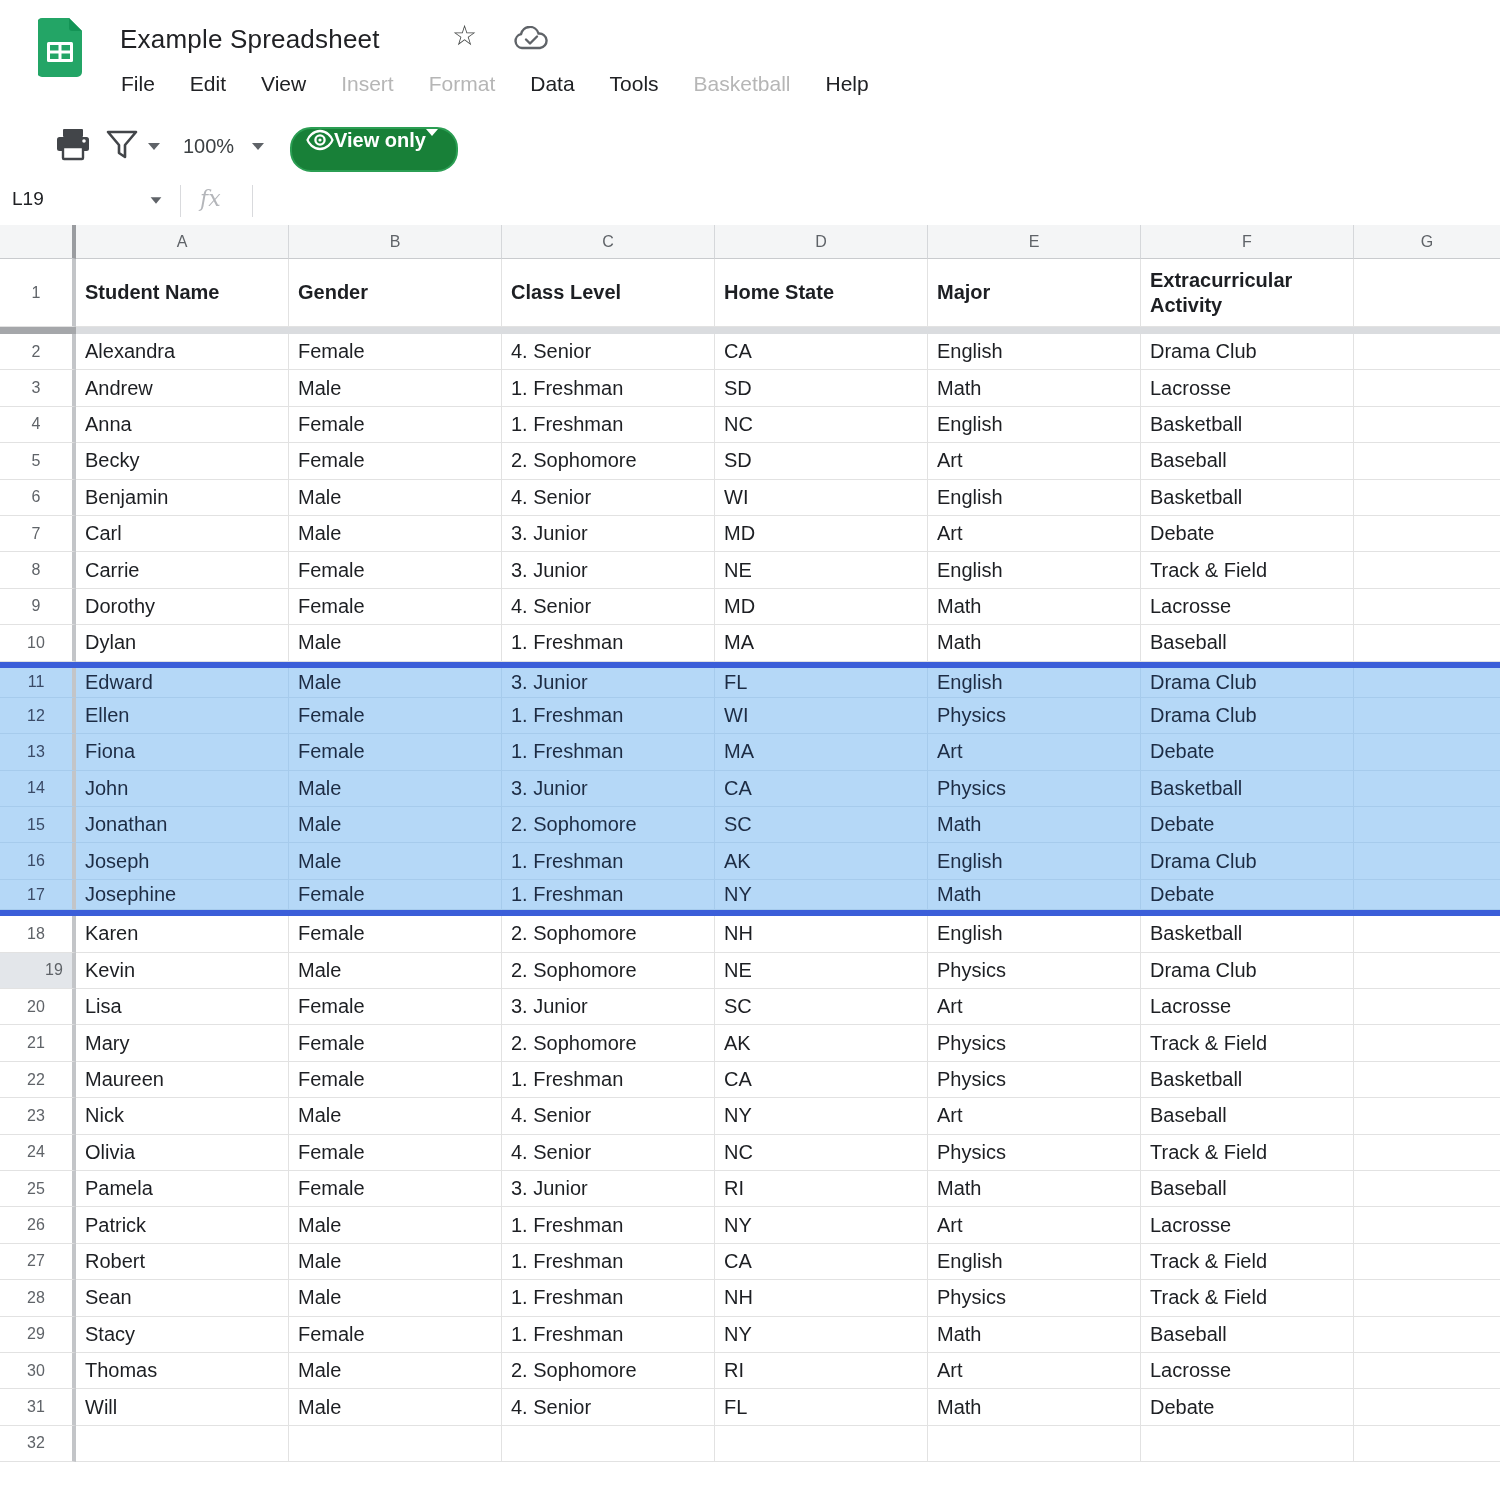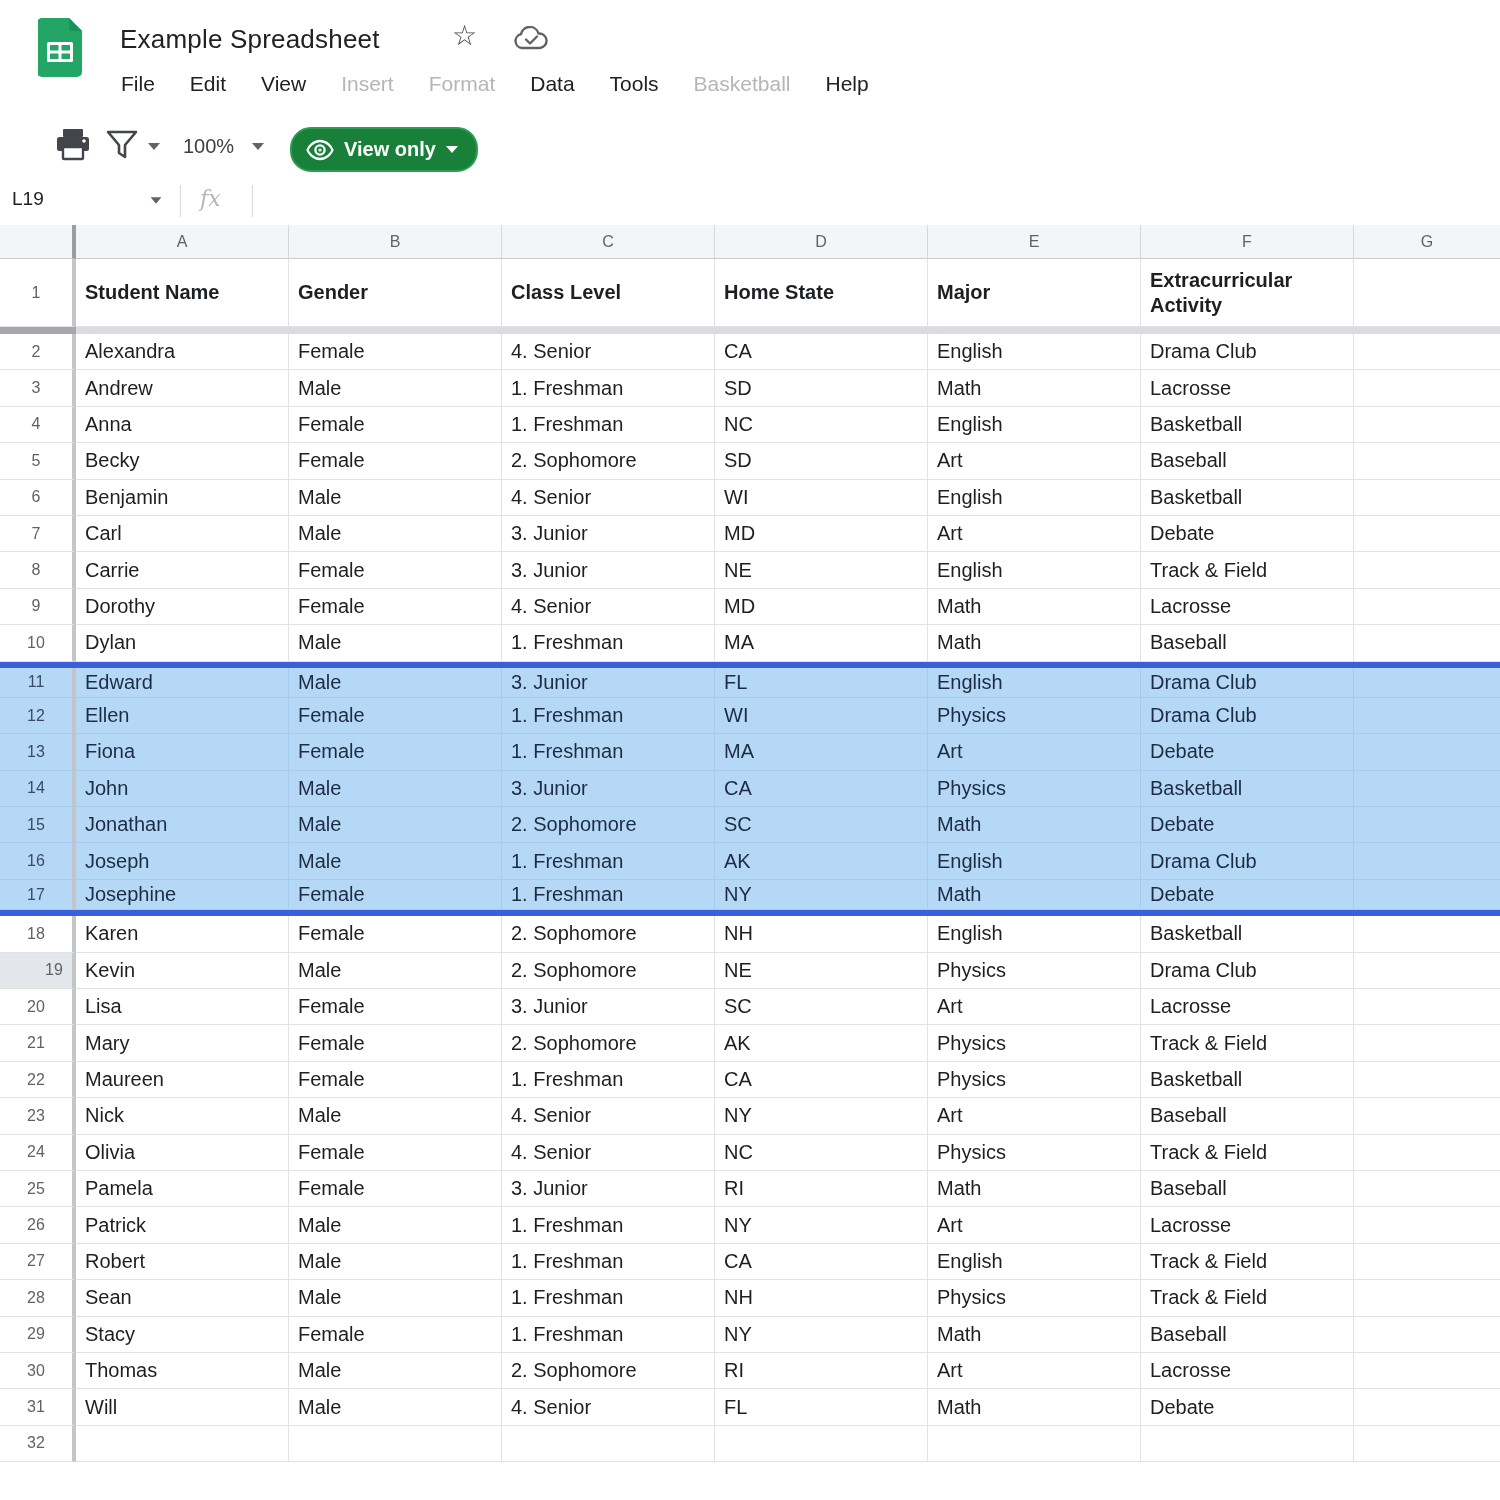--- a/index.html
+++ b/index.html
@@ -20,21 +20,21 @@
   
   #toolbar{position:absolute;left:0;top:118px;width:1500px;height:60px;background:#fff;}
   .tb-icon{position:absolute;top:10px;}
   .caret{width:0;height:0;border-left:6px solid transparent;border-right:6px solid transparent;border-top:7px solid #5f6368;display:inline-block;}
   #zoom-label{position:absolute;left:183px;top:17px;font-size:20px;color:#3c4043;}
   #zoom-caret{position:absolute;left:252px;top:25px;}
   #filter-caret{position:absolute;left:148px;top:25px;}
   #viewonly-btn{
     position:absolute;left:290px;top:9px;height:41px;padding:0 18px 0 14px;
     background:var(--accent-green,#188038);border:2px solid #2b9e53;border-radius:21px;
-    display:flex;align-items:center;gap:10px;color:#fff;font-size:20px;font-weight:bold;cursor:pointer;
+    display:flex;color:#fff;font-size:20px;font-weight:bold;cursor:pointer;
   }
   #viewonly-btn .caret{border-top-color:#fff;}
   
   #formulabar{position:absolute;left:0;top:178px;width:1494px;height:47px;background:#fff;}
   #namebox{position:absolute;left:12px;top:10px;font-size:19px;color:#202124;}
   #namebox-caret{position:absolute;left:150px;top:19px;transform:scale(.9);}
   .vdiv{position:absolute;top:7px;width:1px;height:32px;background:#d9dadd;}
   #fx{position:absolute;left:200px;top:8px;font-family:"DejaVu Serif",serif;font-style:italic;font-size:22px;color:#b4b6ba;}
   
   #grid{position:absolute;left:0;top:225px;width:1500px;height:1275px;background:#fff;}

